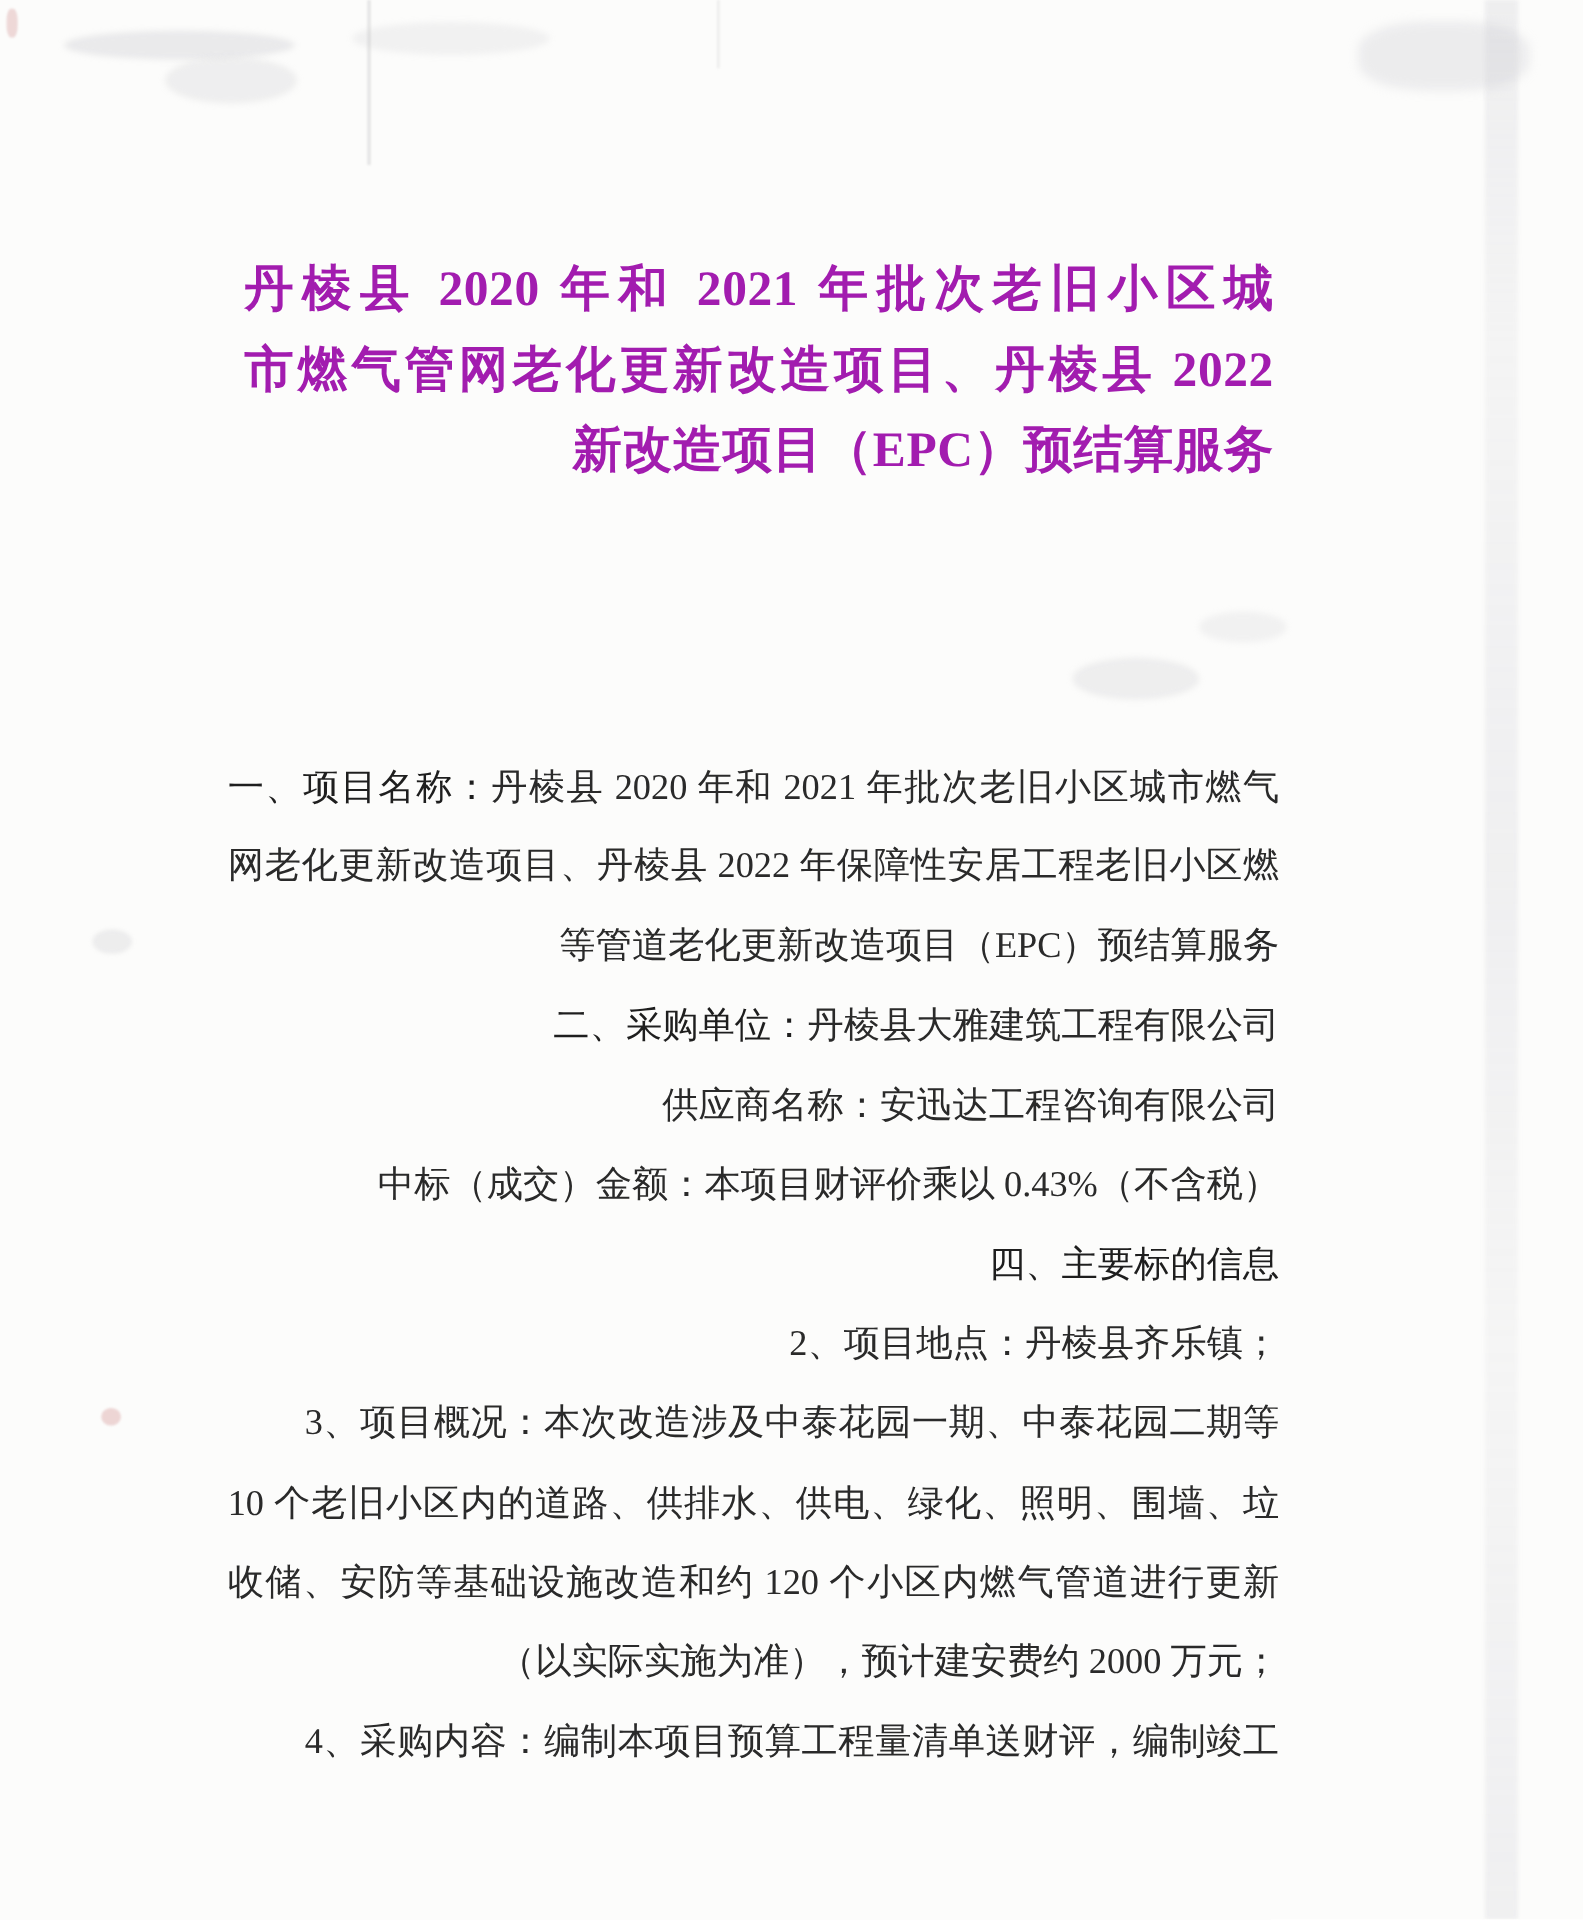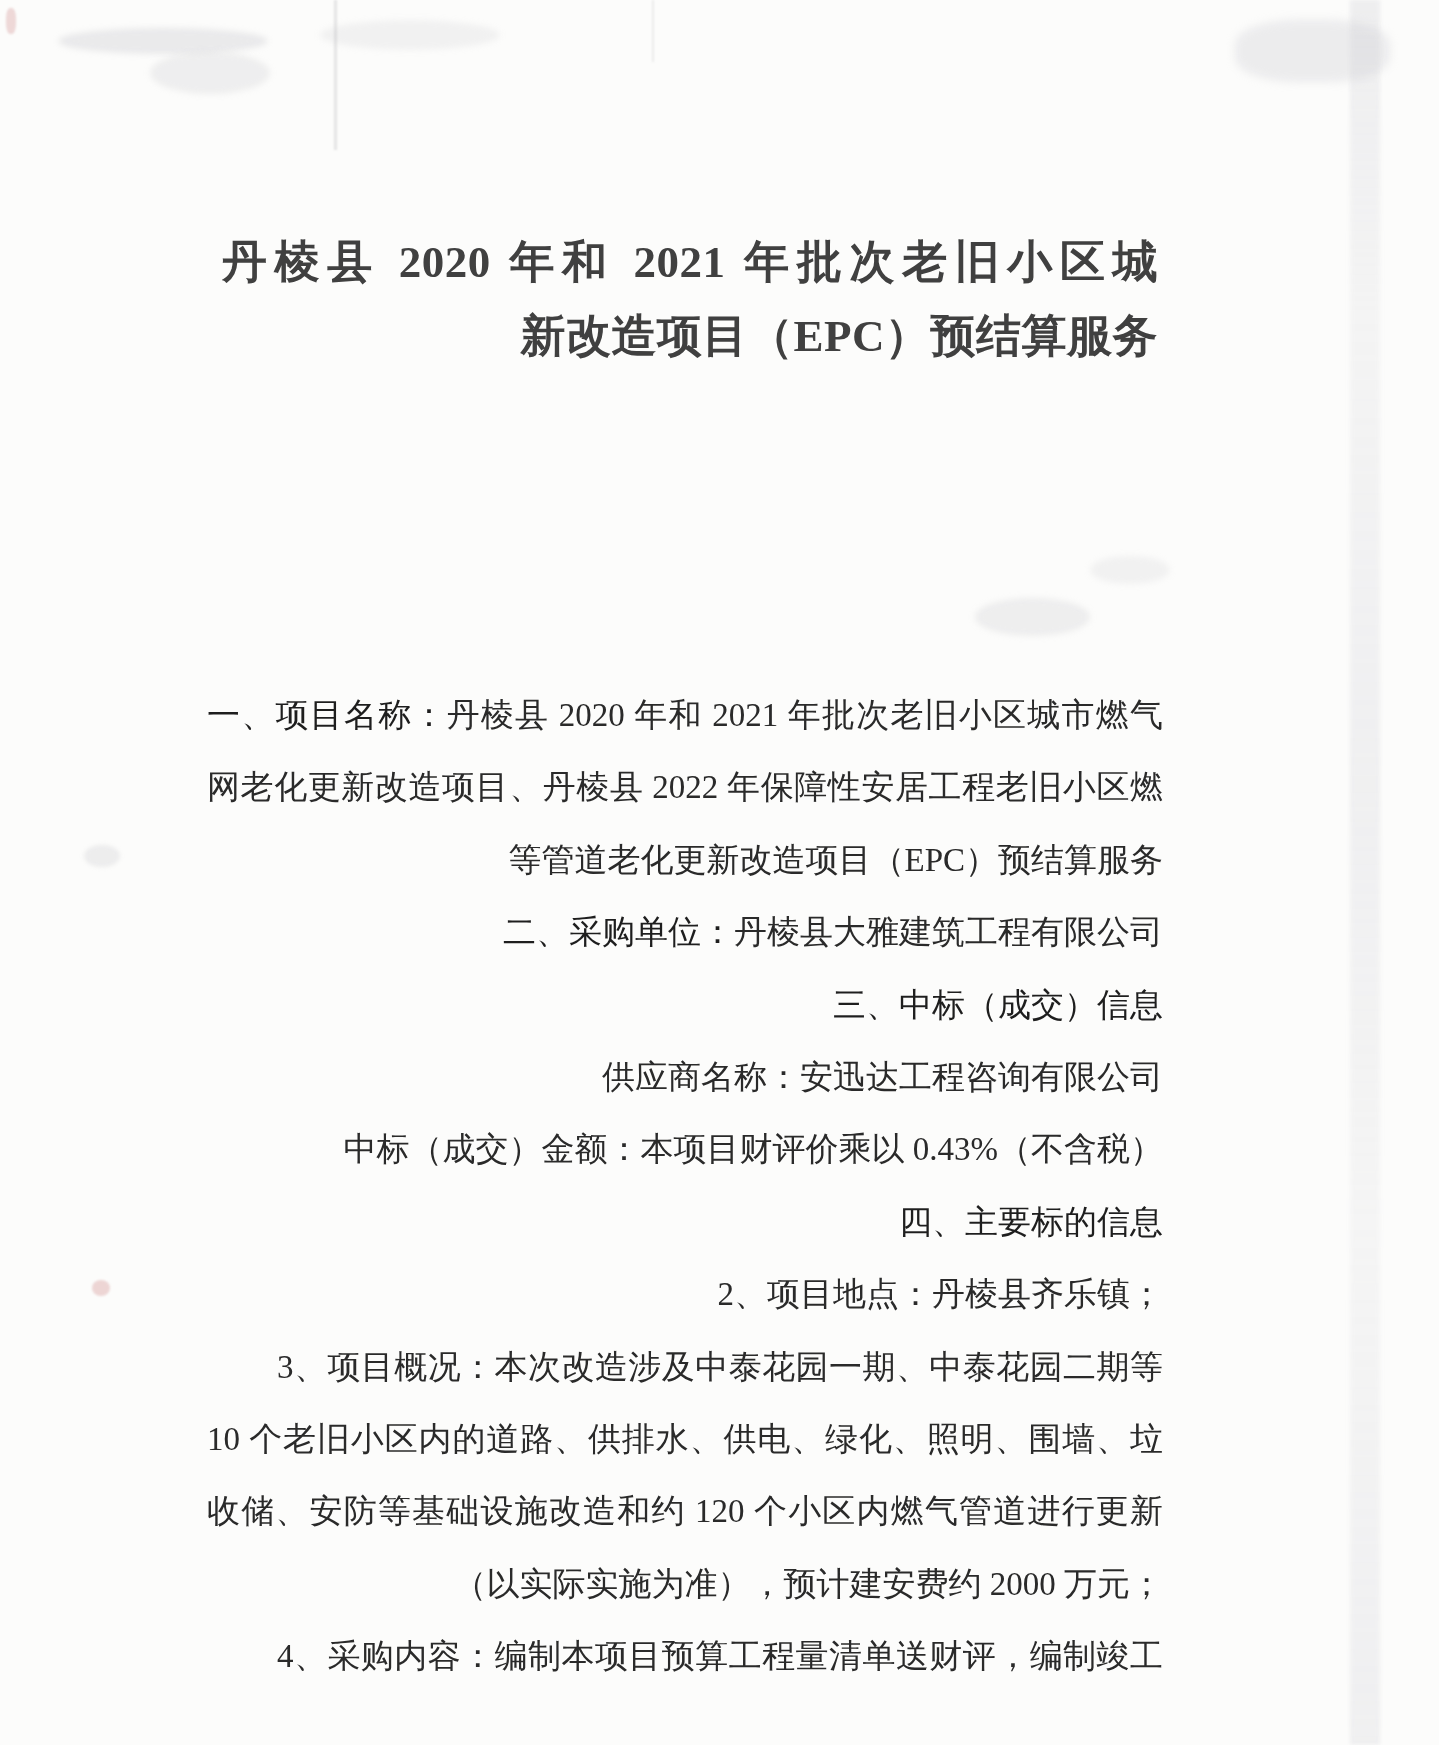--- a/index.html
+++ b/index.html
@@ -18,21 +18,21 @@
   .title-block {
     position:absolute;
     left:222px; top:226px;
     width:936px;
   }
   .title-line {
     font-size:45px;
     line-height:73.5px;
     height:73.5px;
     font-weight:700;
-    color:#404040;
+    color:#a21caf;
     letter-spacing:0.5px;
     overflow:hidden;
   }
   .title-line.justify { text-align:justify; text-align-last:justify; }
   .title-line.center  { text-align:right; }
 
   
   .body-block {
     position:absolute;
     left:207px; top:679px;
@@ -97,20 +97,21 @@
   <div class="artifact a-tr"></div>
   <div class="artifact a-rstreak"></div>
   <div class="artifact smudge a-mid1"></div>
   <div class="artifact smudge a-mid2"></div>
   <div class="artifact a-left1"></div>
   <div class="artifact a-red1"></div>
   <div class="artifact a-red2"></div>
 
   <div class="title-block">
     <div class="title-line justify">丹棱县 2020 年和 2021 年批次老旧小区城</div>
+    <div class="title-line justify">市燃气管网老化更新改造项目、丹棱县 2022</div>
     <div class="title-line center">新改造项目（EPC）预结算服务</div>
   </div>
 
   <div class="body-block">
 
     <div class="body-line justify">
       <span class="sec">一、项目名称：</span><span>丹棱县 2020 年和 2021 年批次老旧小区城市燃气管</span>
     </div>
 
     <div class="body-line justify">
@@ -118,23 +119,20 @@
     </div>
 
     <div class="body-line">
       <span>等管道老化更新改造项目（EPC）预结算服务</span>
     </div>
 
     <div class="body-line">
       <span class="sec">二、采购单位：</span><span>丹棱县大雅建筑工程有限公司</span>
     </div>
 
-    <div class="body-line">
-      <span class="sec">三、中标（成交）信息</span>
-    </div>
 
     <div class="body-line indent">
       <span>供应商名称：安迅达工程咨询有限公司</span>
     </div>
 
     <div class="body-line indent">
       <span>中标（成交）金额：本项目财评价乘以 0.43%（不含税）</span>
     </div>
 
     <div class="body-line">

